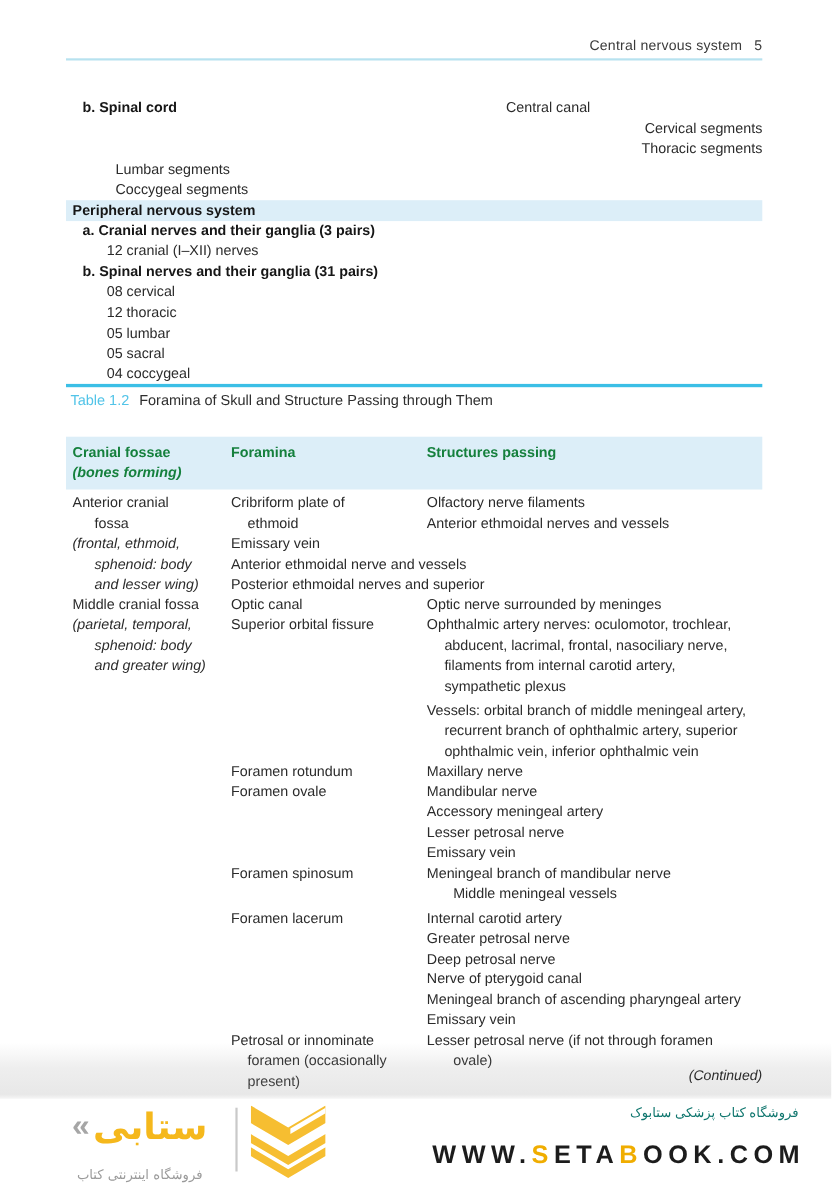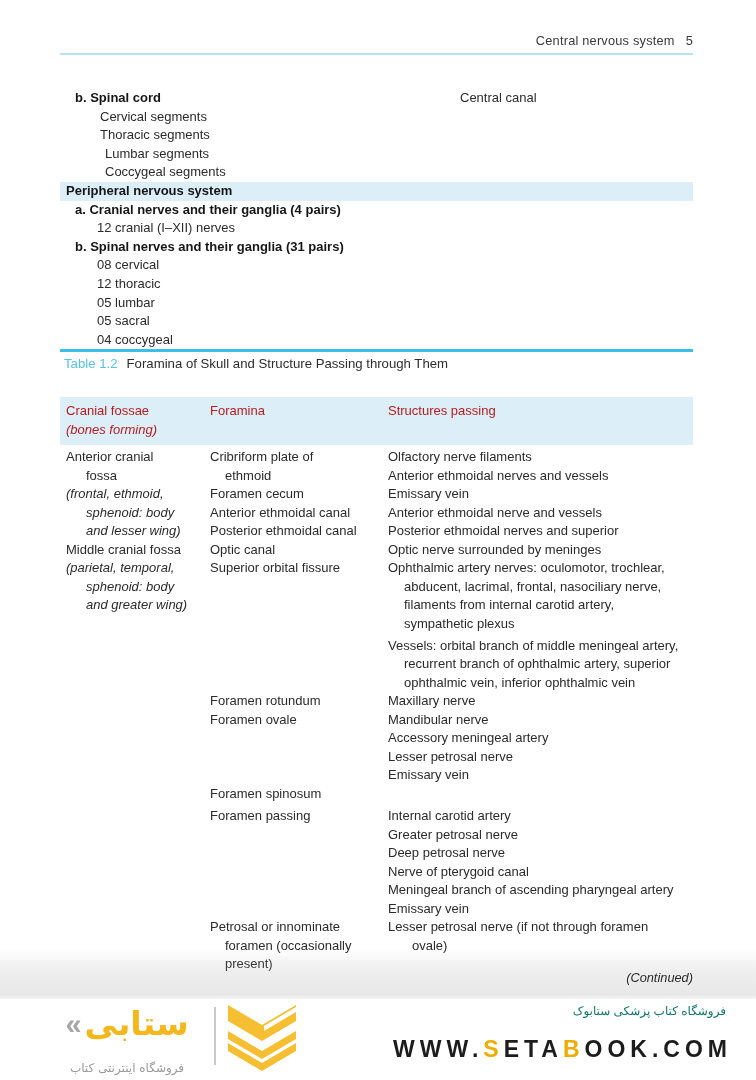--- a/index.html
+++ b/index.html
@@ -10,32 +10,32 @@
   .running-head{position:absolute;top:33px;left:60px;width:633px;text-align:right;
                 font-size:12.8px;color:#3a3a3a;letter-spacing:.2px;}
   .running-head .pagenum{margin-left:11px;}
   .head-rule{position:absolute;top:53px;left:60px;width:633px;height:2px;background:#b7e2ef;}
 
   
   .t1{position:absolute;top:89px;left:60px;width:633px;}
   .t1row{position:relative;height:18.6px;line-height:18.6px;white-space:nowrap;}
   .bold{font-weight:bold;color:#161616;}
   .hl{background:#dceef8;}
-  .i0{padding-left:6px;} .i1{padding-left:15px;} .i2{padding-left:40px;}
+  .i0{padding-left:6px;} .i1{padding-left:15px;} .i2{padding-left:40px;text-align:right;}
   .i2b{padding-left:37px;} .i2c{padding-left:45px;}
   .t1right{position:absolute;left:400px;font-weight:normal;color:#2b2b2b;}
   .t1-rule{position:absolute;top:349px;left:60px;width:633px;height:2.5px;background:#3bbfe6;}
 
   
   .caption{position:absolute;top:356px;left:64px;font-size:13.2px;color:#2e2e2e;white-space:nowrap;}
   .caption .cap-label{color:#52c4e8;margin-right:9px;}
   .t2{position:absolute;top:397px;left:60px;width:633px;}
   .thead{display:grid;grid-template-columns:144px 178px 1fr;background:#dceef8;
          padding:5px 0 6px 6px;line-height:19.5px;}
-  .hcell{font-weight:normal;color:#b91c1c;}
+  .hcell{font-weight:bold;color:#15803d;}
   .itl{font-style:italic;}
   .tbody{padding-top:3px;}
   .grp{display:grid;grid-template-columns:144px 178px 1fr;padding-left:6px;}
   .grp.gap{margin-top:4px;}
   .ln{height:18.5px;line-height:18.5px;white-space:nowrap;}
   .c1 .ln.h{padding-left:20px;}
   .c2 .ln.h{padding-left:15px;}
   .c3 .ln.h{padding-left:16px;}
   .c3 .ln.h2{padding-left:24px;}
   .ln.mt{margin-top:3.5px;}
@@ -77,21 +77,21 @@
   <div class="t1">
     <div class="t1row i1 bold">
       <span>b. Spinal cord</span>
       <span class="t1right">Central canal</span>
     </div>
     <div class="t1row i2"><span>Cervical segments</span></div>
     <div class="t1row i2"><span>Thoracic segments</span></div>
     <div class="t1row i2c"><span>Lumbar segments</span></div>
     <div class="t1row i2c"><span>Coccygeal segments</span></div>
     <div class="t1row i0 bold hl"><span>Peripheral nervous system</span></div>
-    <div class="t1row i1 bold"><span>a. Cranial nerves and their ganglia (4 pairs)</span></div>
+    <div class="t1row i1 bold"><span>a. Cranial nerves and their ganglia (3 pairs)</span></div>
     <div class="t1row i2b"><span>12 cranial (I–XII) nerves</span></div>
     <div class="t1row i1 bold"><span>b. Spinal nerves and their ganglia (31 pairs)</span></div>
     <div class="t1row i2b"><span>08 cervical</span></div>
     <div class="t1row i2b"><span>12 thoracic</span></div>
     <div class="t1row i2b"><span>05 lumbar</span></div>
     <div class="t1row i2b"><span>05 sacral</span></div>
     <div class="t1row i2b"><span>04 coccygeal</span></div>
   </div>
   <div class="t1-rule"></div>
 
@@ -129,25 +129,20 @@
           <div class="ln">Anterior ethmoidal nerves and vessels</div>
         </div>
       </div>
 
       <div class="grp">
         <div class="c1">
           <div class="ln itl">(frontal, ethmoid,</div>
           <div class="ln itl h">sphenoid: body</div>
           <div class="ln itl h">and lesser wing)</div>
         </div>
-        <div class="c2">
-          <div class="ln">Foramen cecum</div>
-          <div class="ln">Anterior ethmoidal canal</div>
-          <div class="ln">Posterior ethmoidal canal</div>
-        </div>
         <div class="c3">
           <div class="ln">Emissary vein</div>
           <div class="ln">Anterior ethmoidal nerve and vessels</div>
           <div class="ln">Posterior ethmoidal nerves and superior</div>
         </div>
       </div>
 
       <div class="grp">
         <div class="c1">
           <div class="ln">Middle cranial fossa</div>
@@ -201,26 +196,30 @@
           <div class="ln">Lesser petrosal nerve</div>
           <div class="ln">Emissary vein</div>
         </div>
       </div>
 
       <div class="grp">
         <div class="c1"></div>
         <div class="c2">
           <div class="ln">Foramen spinosum</div>
         </div>
+        <div class="c3">
+          <div class="ln">Meningeal branch of mandibular nerve</div>
+          <div class="ln h2">Middle meningeal vessels</div>
+        </div>
       </div>
 
       <div class="grp gap">
         <div class="c1"></div>
         <div class="c2">
-          <div class="ln">Foramen passing</div>
+          <div class="ln">Foramen lacerum</div>
         </div>
         <div class="c3">
           <div class="ln">Internal carotid artery</div>
           <div class="ln">Greater petrosal nerve</div>
           <div class="ln">Deep petrosal nerve</div>
           <div class="ln">Nerve of pterygoid canal</div>
           <div class="ln">Meningeal branch of ascending pharyngeal artery</div>
           <div class="ln">Emissary vein</div>
         </div>
       </div>

